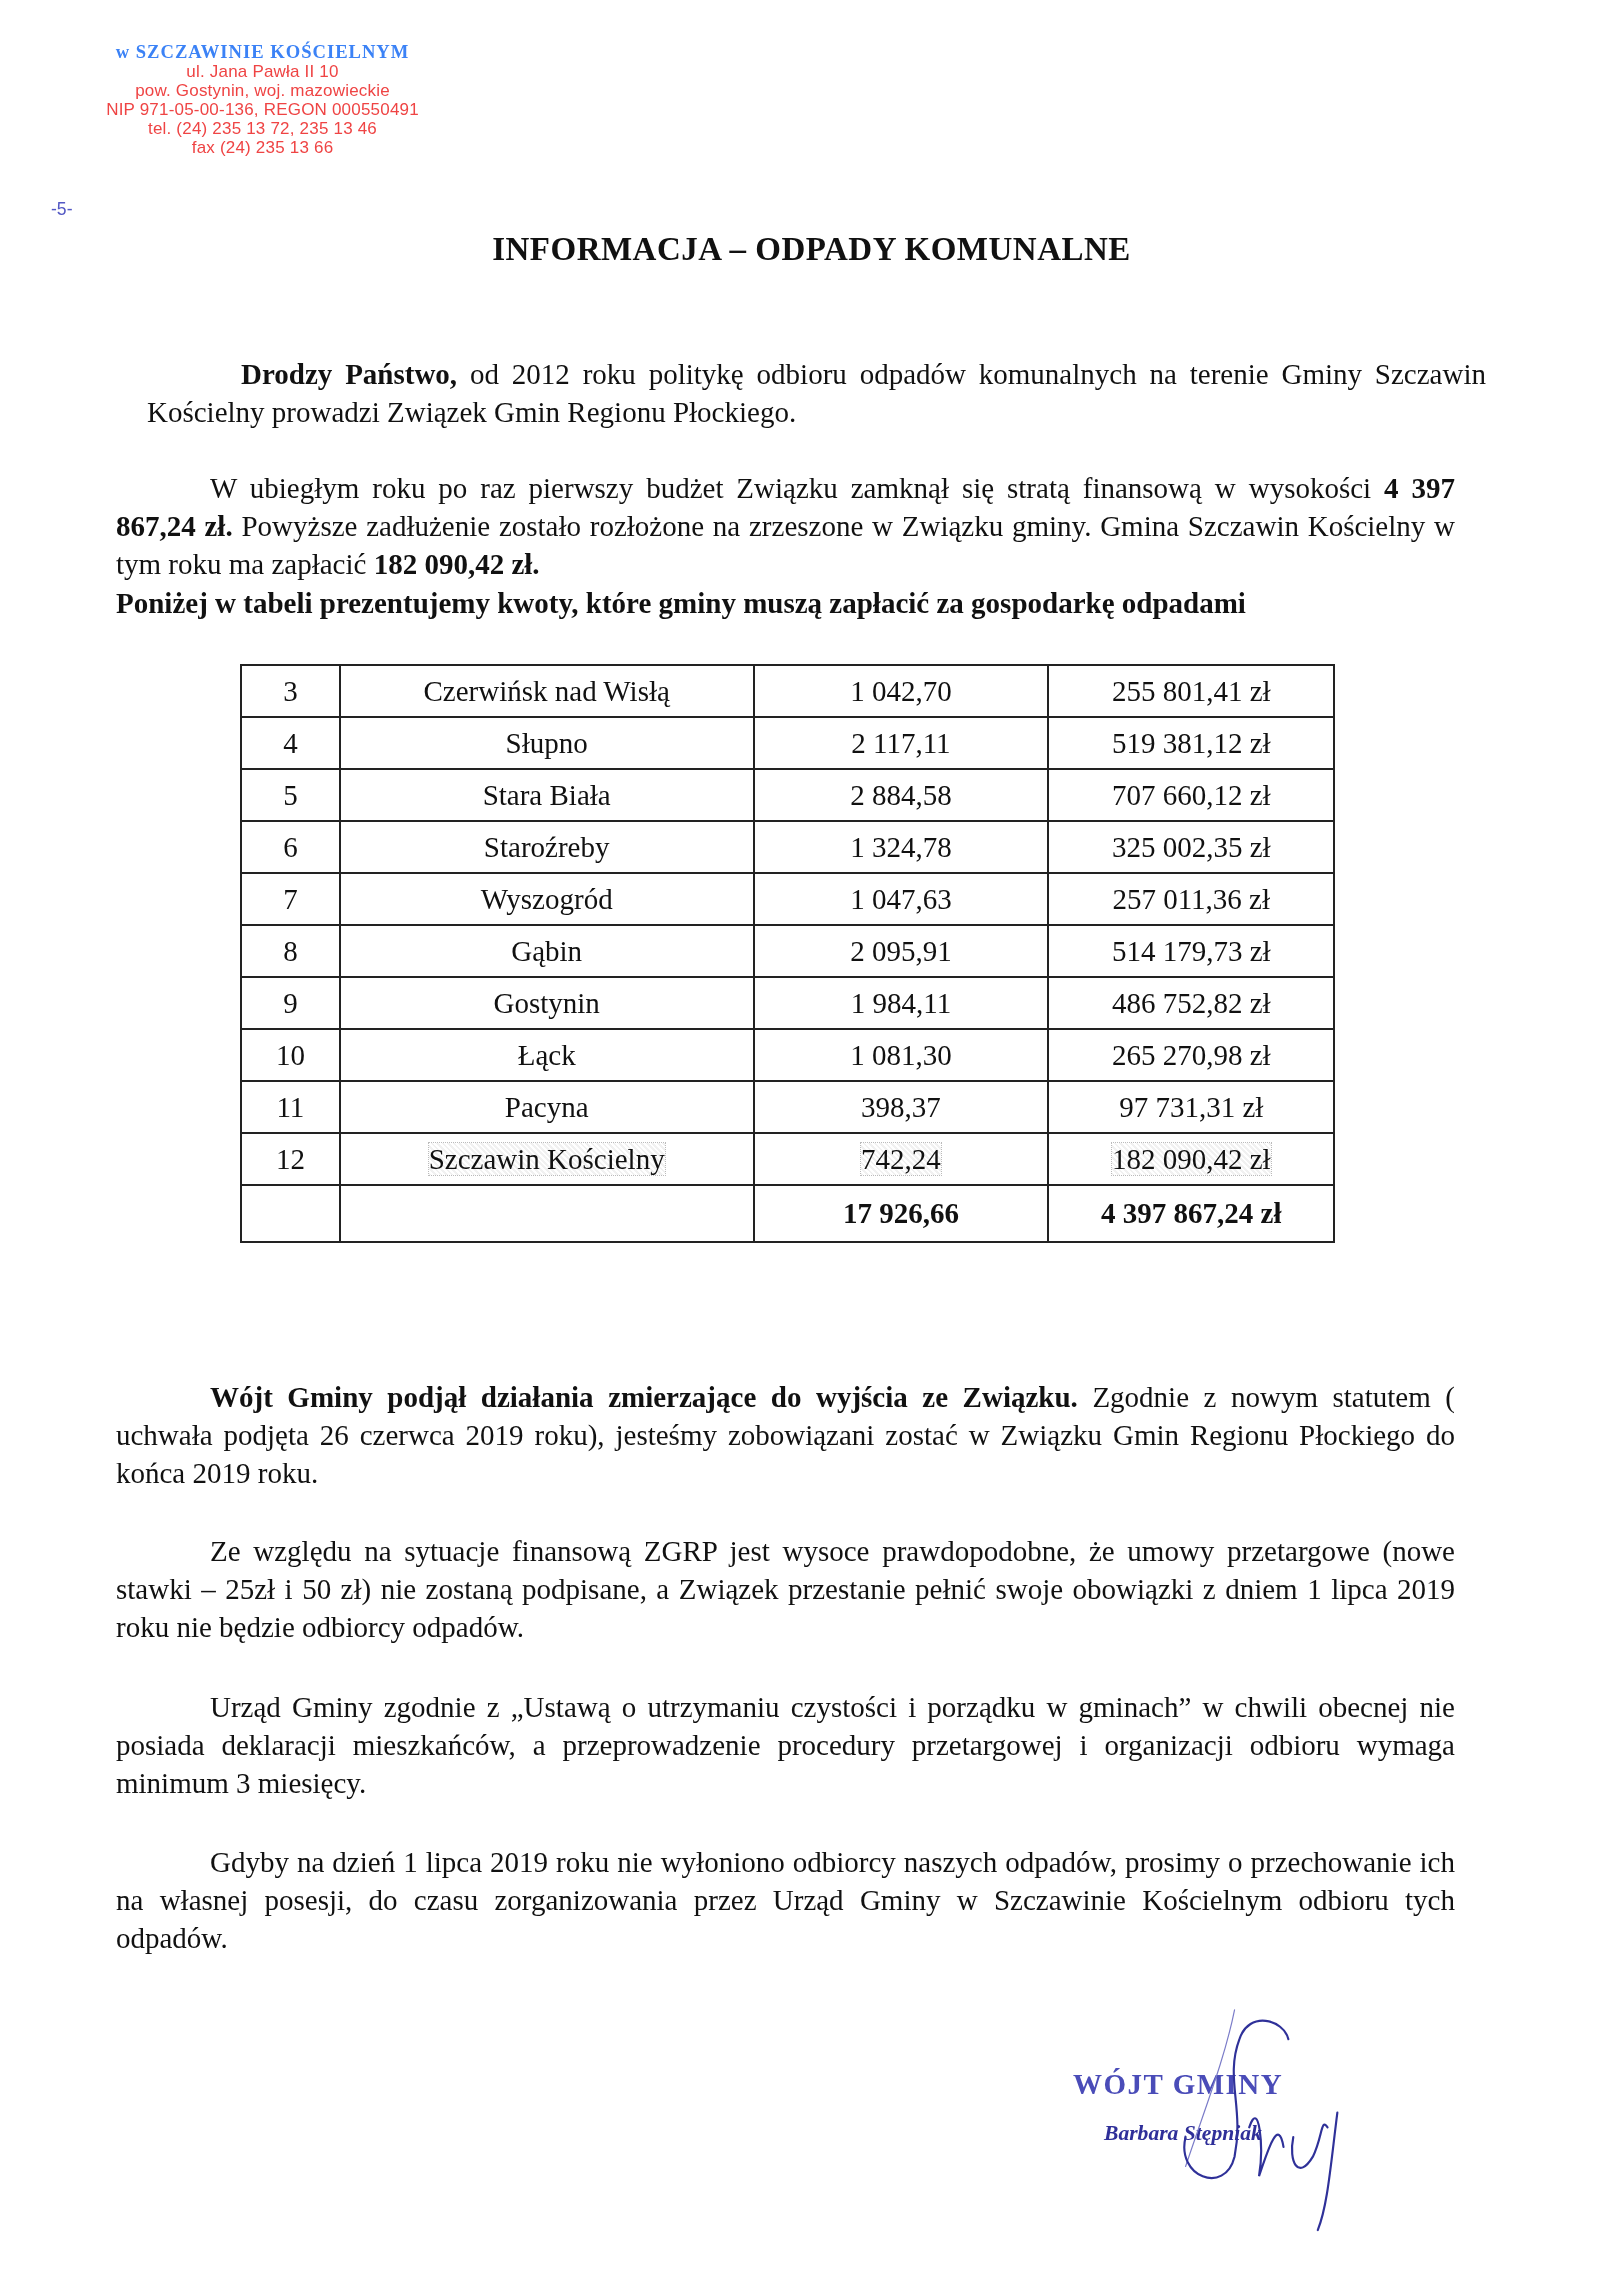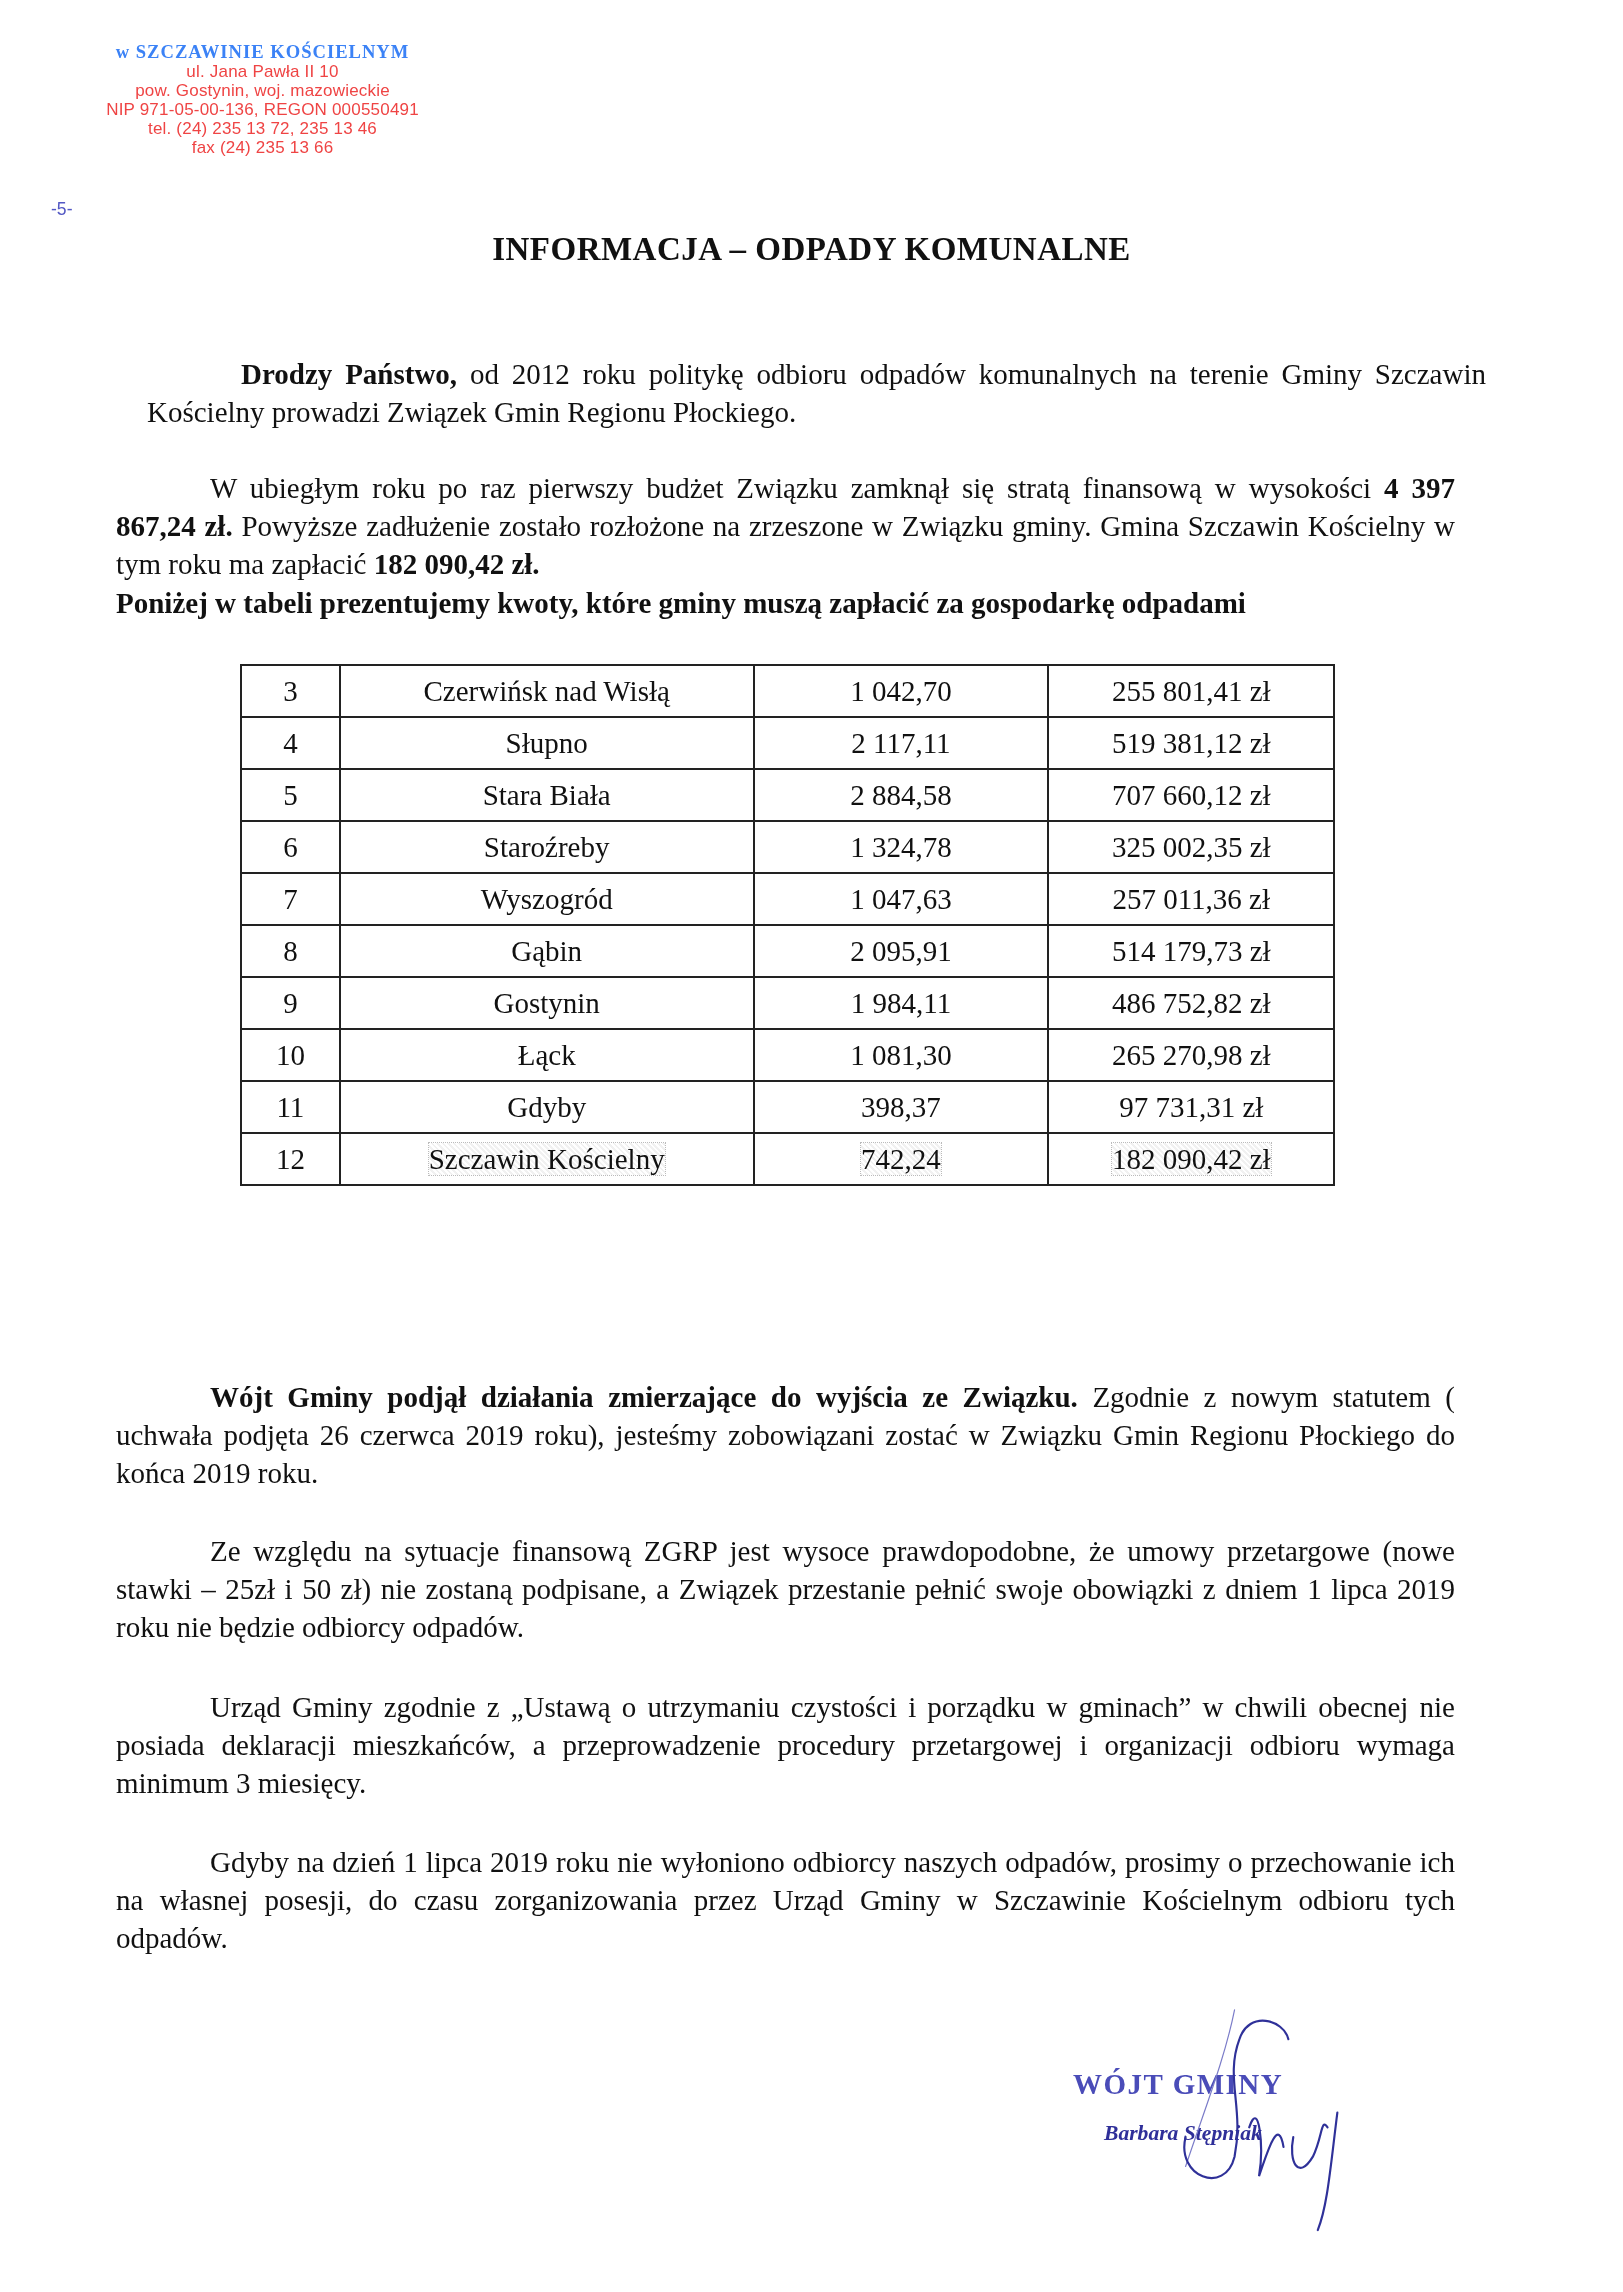--- a/index.html
+++ b/index.html
@@ -219,29 +219,35 @@
         <td class="c-amt"><span>486 752,82 zł</span></td>
       </tr>
       <tr>
         <td class="c-no"><span>10</span></td>
         <td class="c-name"><span>Łąck</span></td>
         <td class="c-area"><span>1 081,30</span></td>
         <td class="c-amt"><span>265 270,98 zł</span></td>
       </tr>
       <tr>
         <td class="c-no"><span>11</span></td>
-        <td class="c-name"><span>Gdyby</span></td>
+        <td class="c-name"><span>Pacyna</span></td>
         <td class="c-area"><span>398,37</span></td>
         <td class="c-amt"><span>97 731,31 zł</span></td>
       </tr>
       <tr class="hl">
         <td class="c-no"><span>12</span></td>
         <td class="c-name"><span>Szczawin Kościelny</span></td>
         <td class="c-area"><span>742,24</span></td>
         <td class="c-amt"><span>182 090,42 zł</span></td>
+      </tr>
+      <tr class="total">
+        <td class="c-no"><span></span></td>
+        <td class="c-name"><span></span></td>
+        <td class="c-area"><span>17 926,66</span></td>
+        <td class="c-amt"><span>4 397 867,24 zł</span></td>
       </tr>
     </tbody>
 </table>
 
 <p class="para" id="p3"><span class="indent"></span><b>Wójt Gminy podjął działania zmierzające do wyjścia ze Związku.</b><span> Zgodnie z nowym statutem ( uchwała podjęta 26 czerwca 2019 roku), jesteśmy zobowiązani zostać w Związku Gmin Regionu Płockiego do końca 2019 roku.</span></p>
 
 <p class="para" id="p4"><span class="indent"></span><span>Ze względu na sytuacje finansową ZGRP jest wysoce prawdopodobne, że umowy przetargowe (nowe stawki – 25zł i 50 zł) nie zostaną podpisane, a Związek przestanie pełnić swoje obowiązki z dniem 1 lipca 2019 roku nie będzie odbiorcy odpadów.</span></p>
 
 <p class="para" id="p5"><span class="indent"></span><span>Urząd Gminy zgodnie z „Ustawą o utrzymaniu czystości i porządku w gminach”  w chwili obecnej nie posiada deklaracji mieszkańców, a przeprowadzenie procedury przetargowej i organizacji odbioru wymaga minimum 3 miesięcy.</span></p>
 

